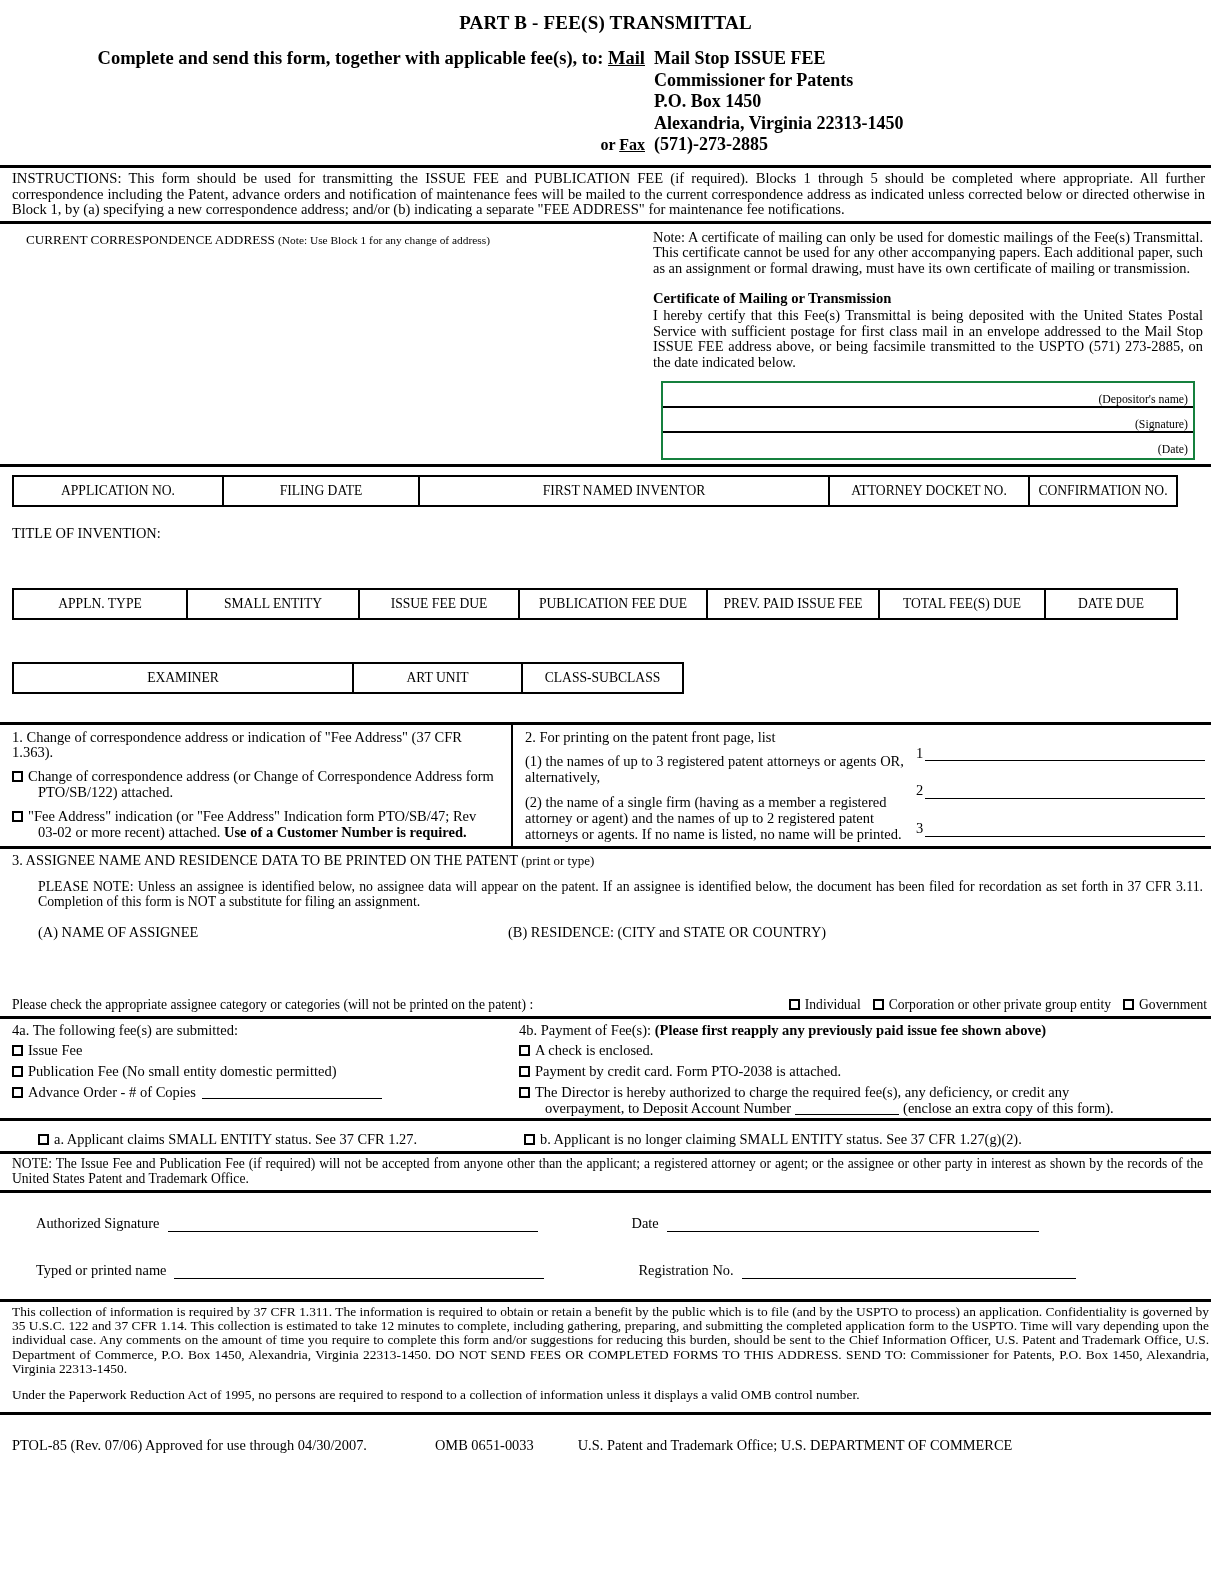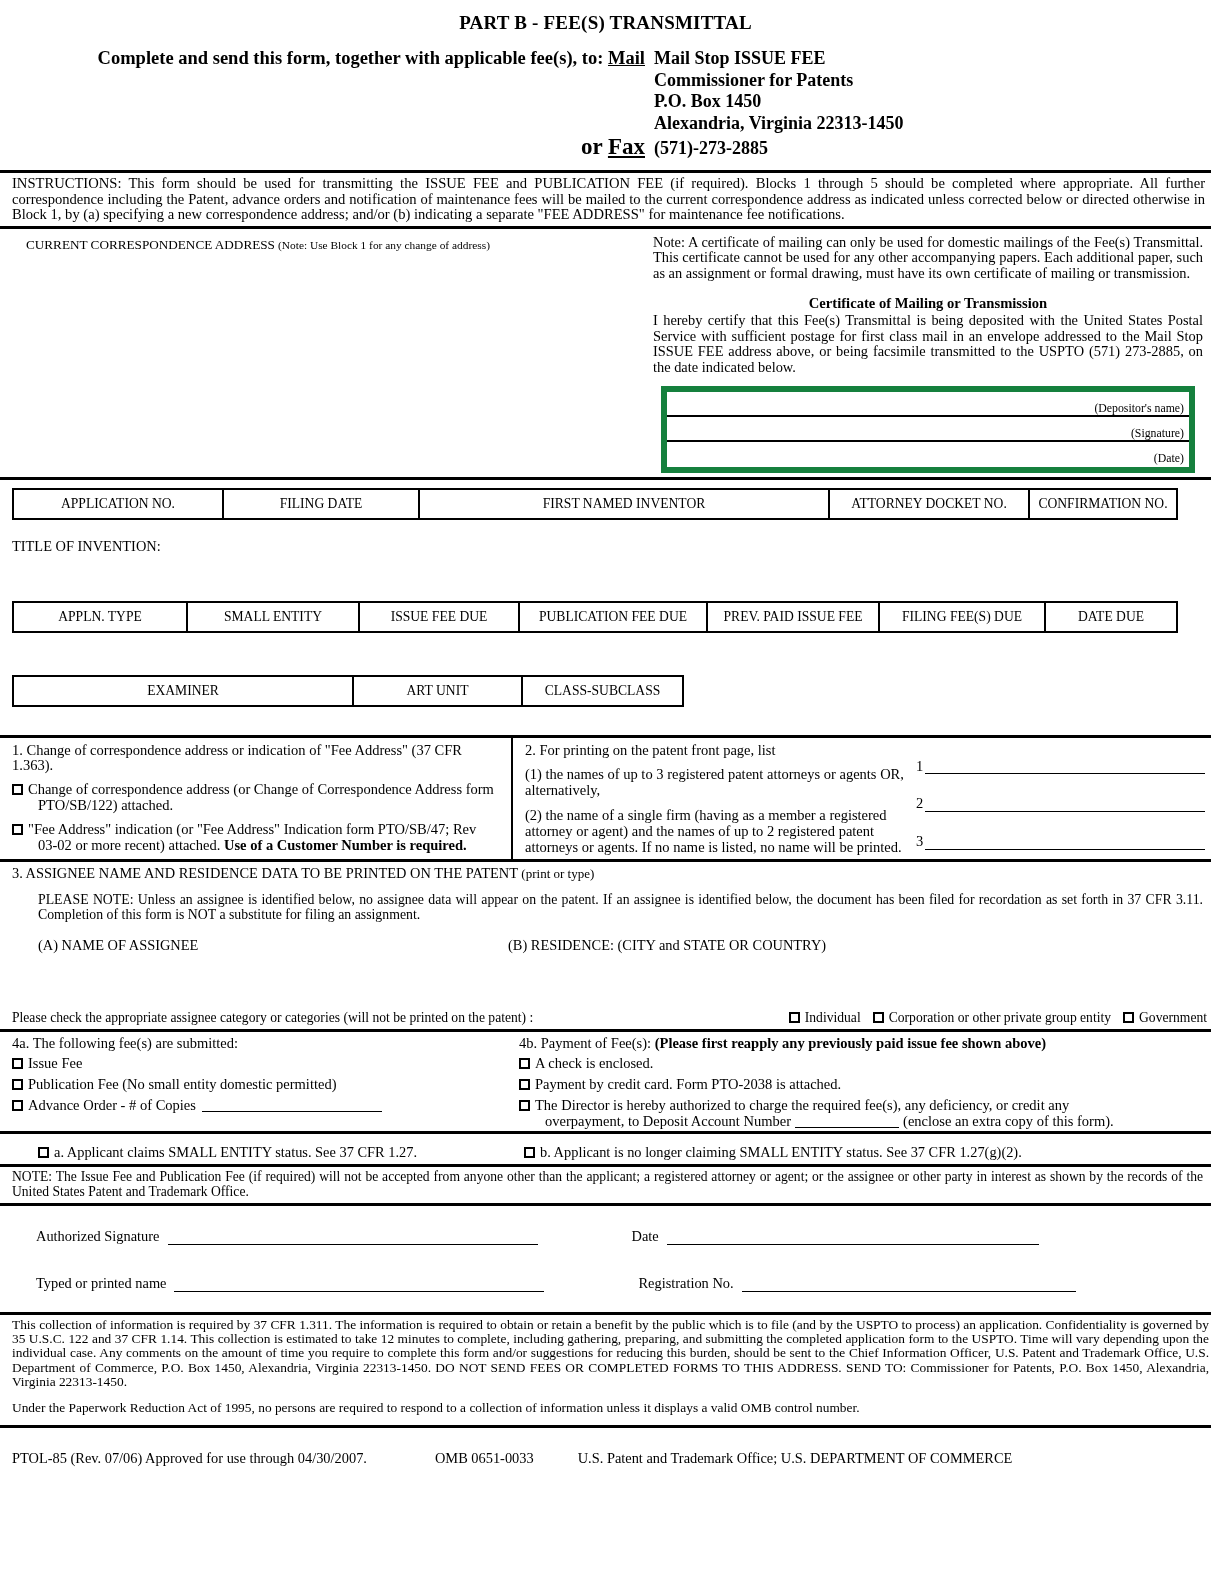--- a/index.html
+++ b/index.html
@@ -54,21 +54,21 @@
   .sendline-right {
     flex: 1;
     padding-left: 9px;
     font-size: 18px;
     font-weight: bold;
     line-height: 21.5px;
   }
   .faxline {
     width: 645px;
     text-align: right;
-    font-size: 23px;
+    font-size: 16px;
     font-weight: bold;
   }
   .faxrow { display: flex; align-items: baseline; }
   .faxval { padding-left: 9px; font-size: 18px; font-weight: bold; }
 
   
   .instructions {
     font-size: 14.6px;
     line-height: 15.6px;
     padding: 3px 6px 3px 12px;
@@ -83,28 +83,28 @@
     font-size: 12.4px;
   }
   .corr-right {
     flex: 1;
     padding: 6px 8px 2px 8px;
     box-sizing: border-box;
     font-size: 14.4px;
     line-height: 15.6px;
   }
   .cert-title {
-    text-align: center;
+    text-align: left;
     font-weight: bold;
     font-size: 14.6px;
     padding: 14px 0 2px 0;
   }
   .cert-boxes {
     margin: 10px 8px 2px 8px;
-    border: 6px solid #15803d;
+    border: 2px solid #15803d;
   }
   .cert-box {
     height: 25px;
     border-bottom: 2px solid #000;
     text-align: right;
     padding-right: 5px;
     font-size: 11.8px;
     line-height: 33px;
     box-sizing: border-box;
   }
@@ -298,21 +298,21 @@
 
   <div style="padding:46px 12px 0 12px;">
     <table class="tbl" style="width:1166px">
       <tbody>
           <tr>
         <td style="width:168px">APPLN. TYPE</td>
         <td style="width:166px">SMALL ENTITY</td>
         <td style="width:154px">ISSUE FEE DUE</td>
         <td style="width:182px">PUBLICATION FEE DUE</td>
         <td style="width:166px">PREV. PAID ISSUE FEE</td>
-        <td style="width:160px">FILING FEE(S) DUE</td>
+        <td style="width:160px">TOTAL FEE(S) DUE</td>
         <td>DATE DUE</td>
       </tr>
     </tbody>
       </table>
   </div>
 
   <div style="padding:42px 12px 0 12px;">
     <table class="tbl" style="width:672px">
       <tbody>
           <tr>

